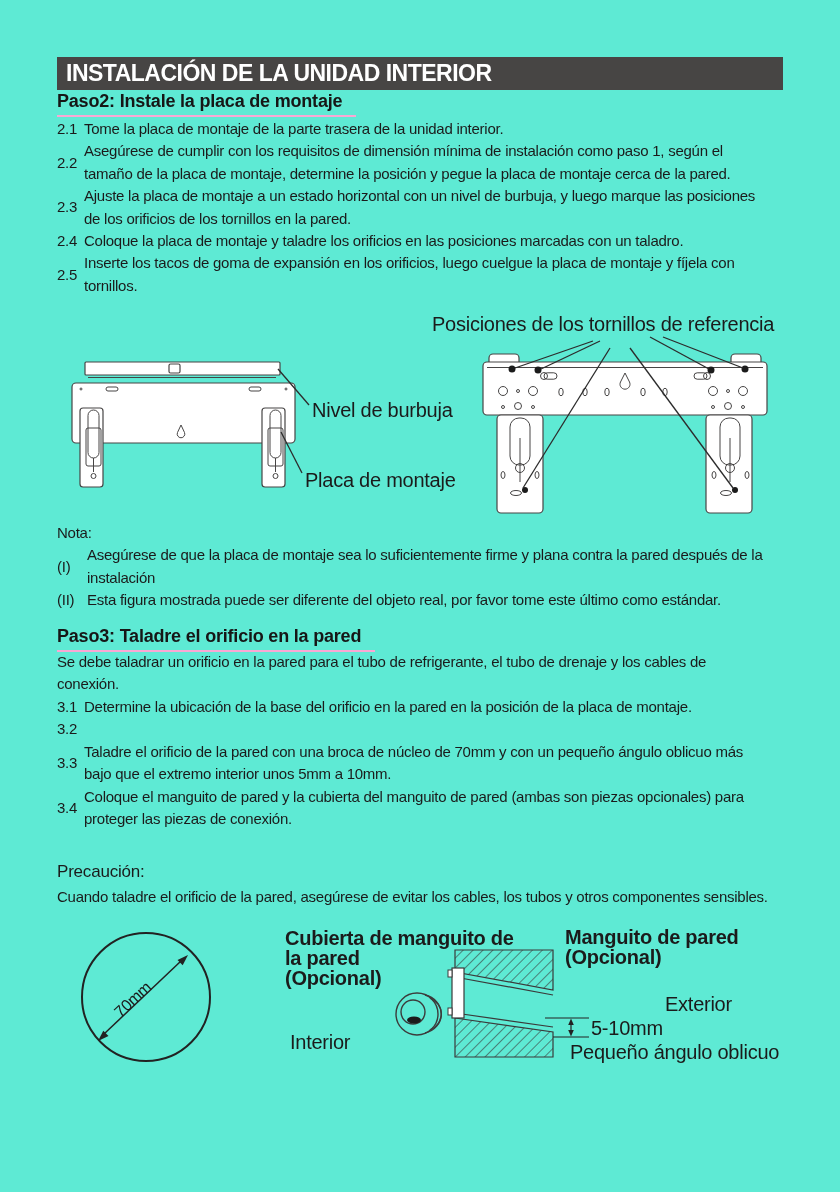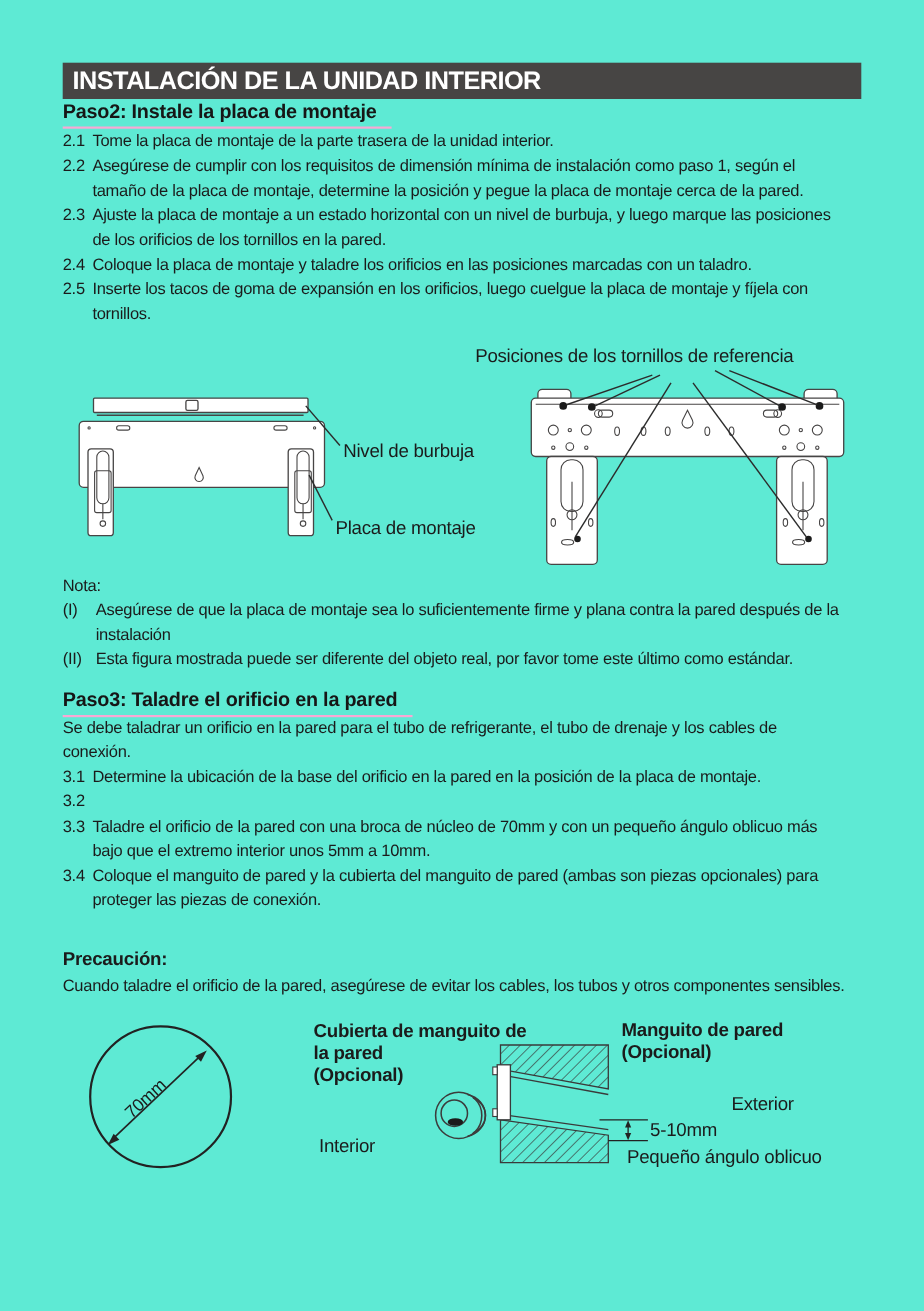--- a/index.html
+++ b/index.html
@@ -14,29 +14,29 @@
     font-size:23px;font-weight:bold;line-height:33px;padding-left:9px;
     letter-spacing:-0.5px;box-sizing:border-box;
   }
   .step-title{
     left:57px;margin:0;font-size:18px;font-weight:bold;color:#161616;
     display:inline-block;border-bottom:2px solid #f9a8d4;
     padding:0 14px 3px 0;letter-spacing:-0.2px;white-space:nowrap;
   }
   .body-txt{font-size:15px;line-height:22.4px;letter-spacing:-0.25px;color:#1b1b1b;}
   .steps{left:57px;width:760px;}
-  .step-row{display:flex;align-items:flex-start;}
+  .step-row{display:flex;align-items:center;}
   .step-num{flex:0 0 27px;white-space:nowrap;}
   .nota .step-num{flex:0 0 30px;}
   .step-text{white-space:pre;}
   .intro{left:57px;white-space:pre;}
-  .caution-title{left:57px;margin:0;font-size:17px;font-weight:bold;letter-spacing:-0.2px;}
+  .caution-title{left:57px;margin:0;font-size:17px;font-weight:normal;letter-spacing:-0.2px;}
   .caution-text{left:57px;white-space:nowrap;}
   .figure{left:57px;width:735px;}
-  .fig-label{position:absolute;font-size:17px;letter-spacing:-0.25px;line-height:20px;white-space:nowrap;color:#1b1b1b;}
+  .fig-label{position:absolute;font-size:20px;letter-spacing:-0.25px;line-height:20px;white-space:nowrap;color:#1b1b1b;}
   .fig-label .ln{display:block;font-weight:bold;}
   .rot-label{position:absolute;font-size:16px;letter-spacing:-0.2px;transform:rotate(-43deg);transform-origin:0 0;white-space:nowrap;}
   svg{position:absolute;left:0;top:0;}
 </style>
 </head>
 <body>
 
 <div class="page">
 
   <div class="abs header-bar">

